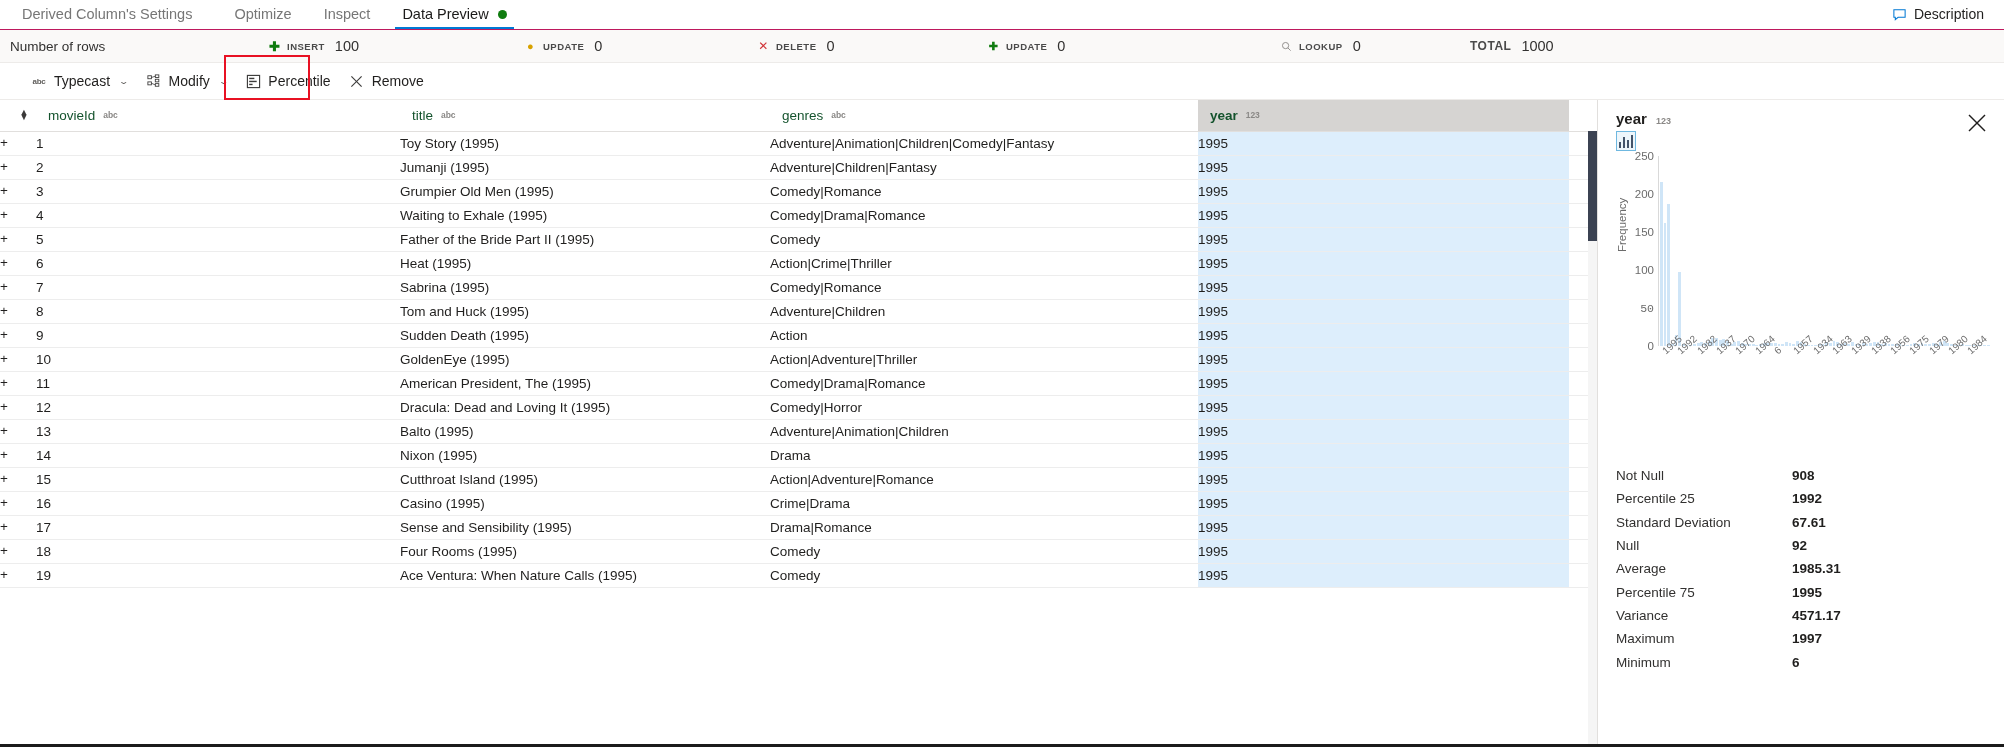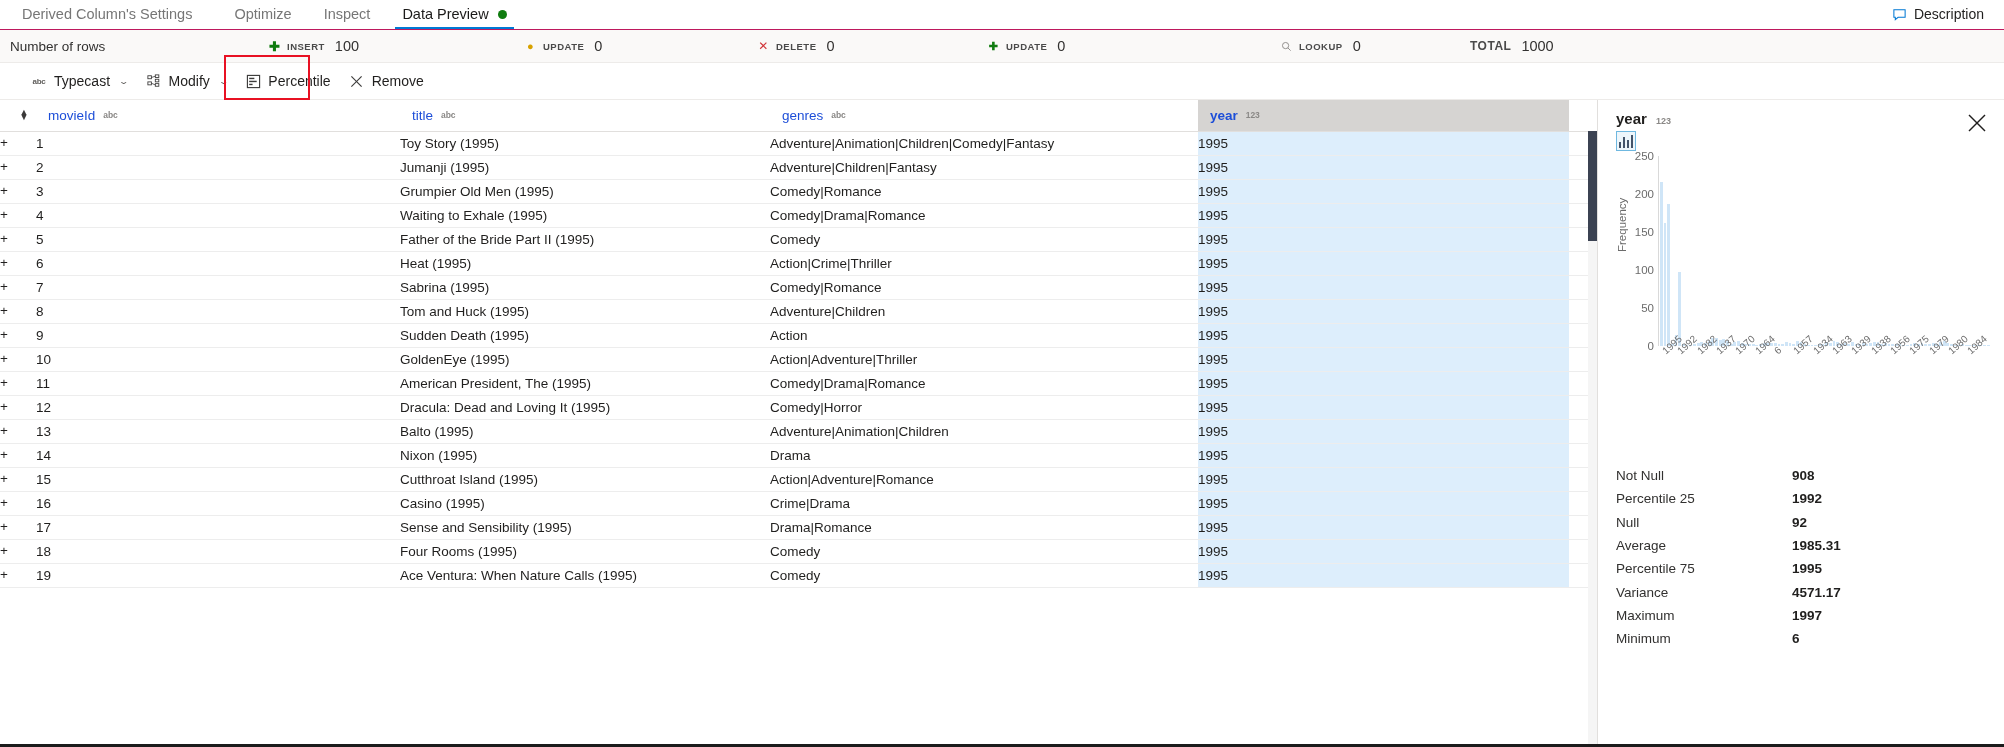--- a/index.html
+++ b/index.html
@@ -106,21 +106,21 @@
   .c-year  { width:371px; }
   .c-pad   { width:28px; }
 
   table.grid thead th {
     height:31px; background:#ffffff; color:#323130;
     font-size:13px; border-bottom:1px solid #e1dfdd;
     vertical-align:middle;
   }
   table.grid thead th.sel { background:#d6d4d2; }
   .th-inner { display:flex; align-items:center; gap:8px; padding-left:12px; }
-  .th-name { font-size:13.5px; color:#1d4ed8; font-weight:400; }
+  .th-name { font-size:13.5px; color:#14532d; font-weight:400; }
   thead th.sel .th-name { font-weight:700; }
   .th-type { font-size:8.5px; font-weight:700; color:#8a8886; letter-spacing:-.1px; }
   .sorticon { display:flex; flex-direction:column; align-items:center; justify-content:center;
               line-height:5px; color:#3b3a39; font-size:9px; padding-left:12px; }
 
   table.grid tbody td { height:24px; font-size:13.5px; color:#201f1e; vertical-align:middle; }
   td.cell { padding-left:12px; }
   td.plus { text-align:center; color:#107c10; font-size:14px; font-weight:700; padding:0; line-height:1; }
   td.yearcell { background:#ddeefc; padding-left:12px; }
 
@@ -517,21 +517,21 @@
               <line x1="3" y1="3" x2="19" y2="19" stroke="#201f1e" stroke-width="1.4"></line>
               <line x1="19" y1="3" x2="3" y2="19" stroke="#201f1e" stroke-width="1.4"></line>
             </svg>
         </div>
       </div>
 
       <div class="chart">
         <div class="ylabel">Frequency</div>
         <div class="yticks" id="y-ticks">
             <div class="ytick" style="top: 190px;">0</div>
-            <div class="ytick" style="top: 152px;">50</div>
+            <div class="ytick" style="top: 152px; font-family: Liberation Mono, monospace;">50</div>
             <div class="ytick" style="top: 114px;">100</div>
             <div class="ytick" style="top: 76px;">150</div>
             <div class="ytick" style="top: 38px;">200</div>
             <div class="ytick" style="top: 0px;">250</div>
           </div>
         <div class="plot">
           <div class="bars" id="bars">
               <div class="bar" style="height: 164.16px; margin-right: 0.9px;"></div>
               <div class="bar" style="height: 123.12px; margin-right: 0.9px;"></div>
               <div class="bar" style="height: 142.12px; margin-right: 0.9px;"></div>
@@ -648,20 +648,24 @@
       <div class="stats" id="stats-list">
           <div class="statrow">
             <span class="sk">Not Null</span>
             <span class="sv">908</span>
           </div>
           <div class="statrow">
             <span class="sk">Percentile 25</span>
             <span class="sv">1992</span>
           </div>
           <div class="statrow">
+            <span class="sk">Standard Deviation</span>
+            <span class="sv">67.61</span>
+          </div>
+          <div class="statrow">
             <span class="sk">Null</span>
             <span class="sv">92</span>
           </div>
           <div class="statrow">
             <span class="sk">Average</span>
             <span class="sv">1985.31</span>
           </div>
           <div class="statrow">
             <span class="sk">Percentile 75</span>
             <span class="sv">1995</span>

